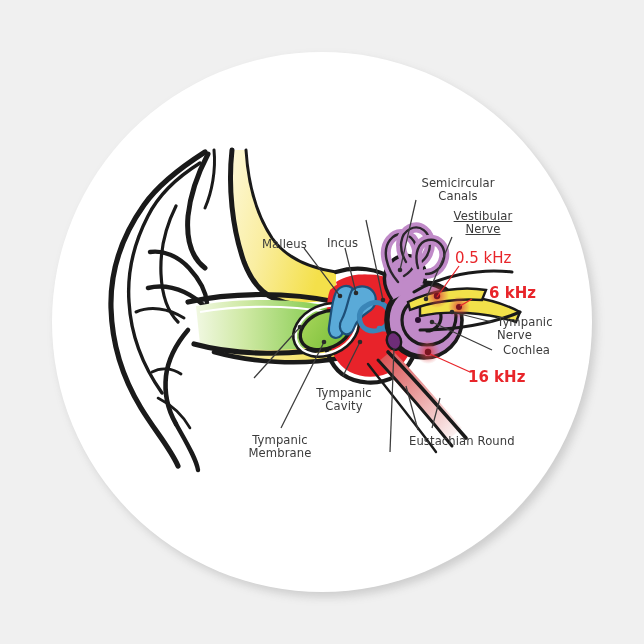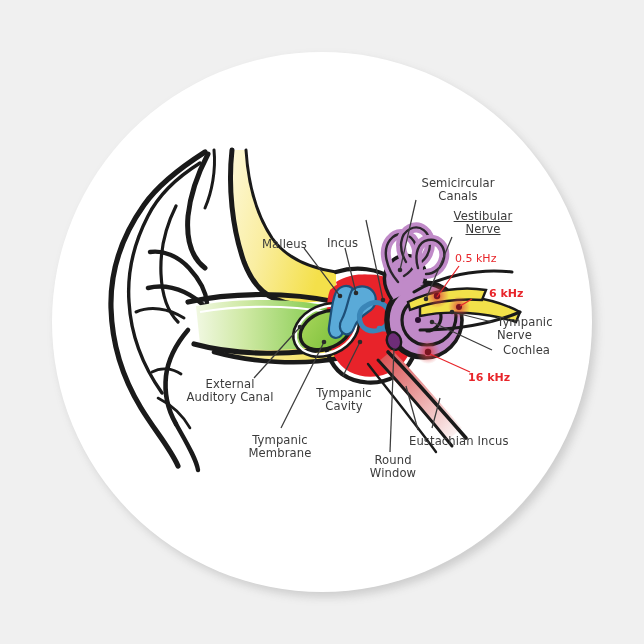--- a/index.html
+++ b/index.html
@@ -29,21 +29,21 @@
     color:#3b3b3b;
     font-size:11.6px;
     line-height:13.4px;
     white-space:pre;
     letter-spacing:0.1px;
   }
   .lbl.c{text-align:center;}
   .freq{
     position:absolute;
     color:#e8252a;
-    font-size:11px;
+    font-size:15px;
     line-height:13.4px;
     white-space:pre;
     text-align:center;
   }
 </style>
 </head>
 <body>
 
 <div id="stage">
 
@@ -257,33 +257,29 @@
 
   <div class="lbl" style="left:262px;top:238px;">Malleus</div>
 
   <div class="lbl" style="left:327px;top:229px;margin-top:8px;">Incus</div>
 
   <div class="lbl" style="left:497px;top:316px;">Tympanic
 Nerve</div>
 
   <div class="lbl" style="left:497px;top:344px;margin-left:6px;">Cochlea</div>
 
-  <div class="lbl c" style="left:169px;top:378px;width:122px;">External
-Auditory Canal</div>
 
   <div class="lbl c" style="left:306px;top:387px;width:76px;">Tympanic
 Cavity</div>
 
   <div class="lbl c" style="left:222px;top:434px;width:116px;">Tympanic
 Membrane</div>
 
-  <div class="lbl c" style="left:355px;top:454px;width:76px;">Round
-Window</div>
-
-  <div class="lbl" style="left:409px;top:435px;">Eustachian Incus</div>
+
+  <div class="lbl" style="left:409px;top:435px;">Eustachian Round</div>
 
   <div class="freq" style="left:455px;top:252px;">0.5 kHz</div>
 
   <div class="freq" style="left:489px;top:287px;font-weight:bold;">6 kHz</div>
 
   <div class="freq" style="left:468px;top:371px;font-weight:bold;">16 kHz</div>
 
 </div>
 
 </body></html>

